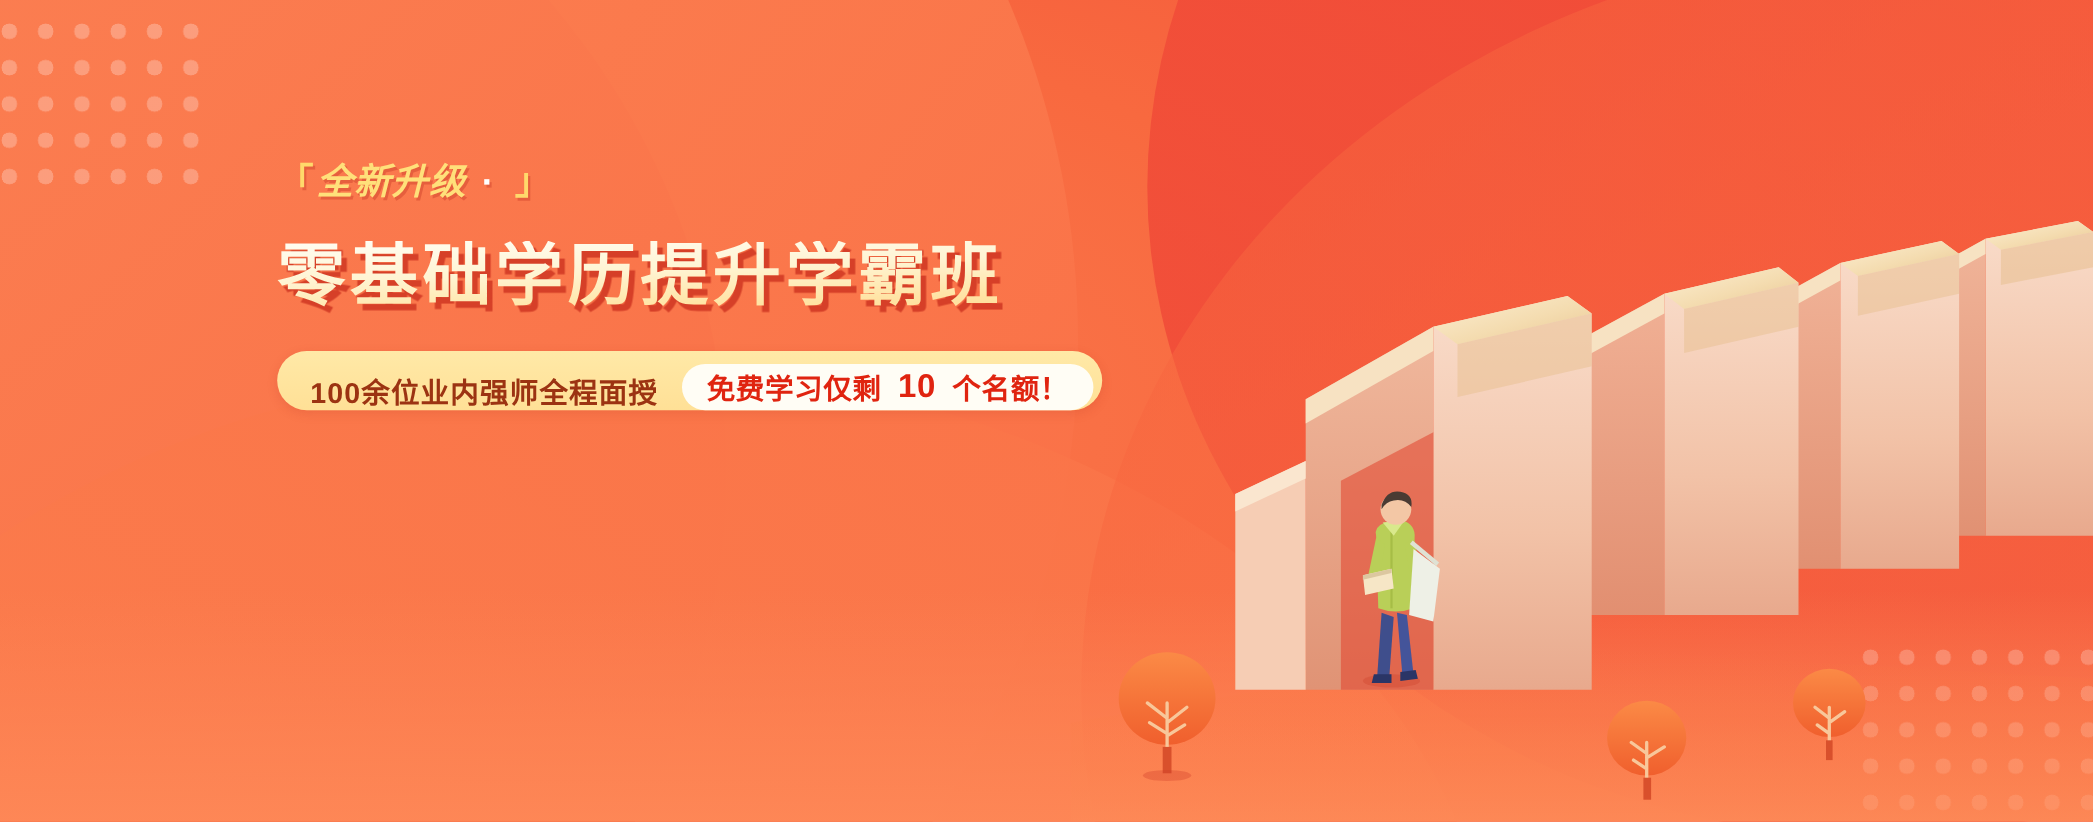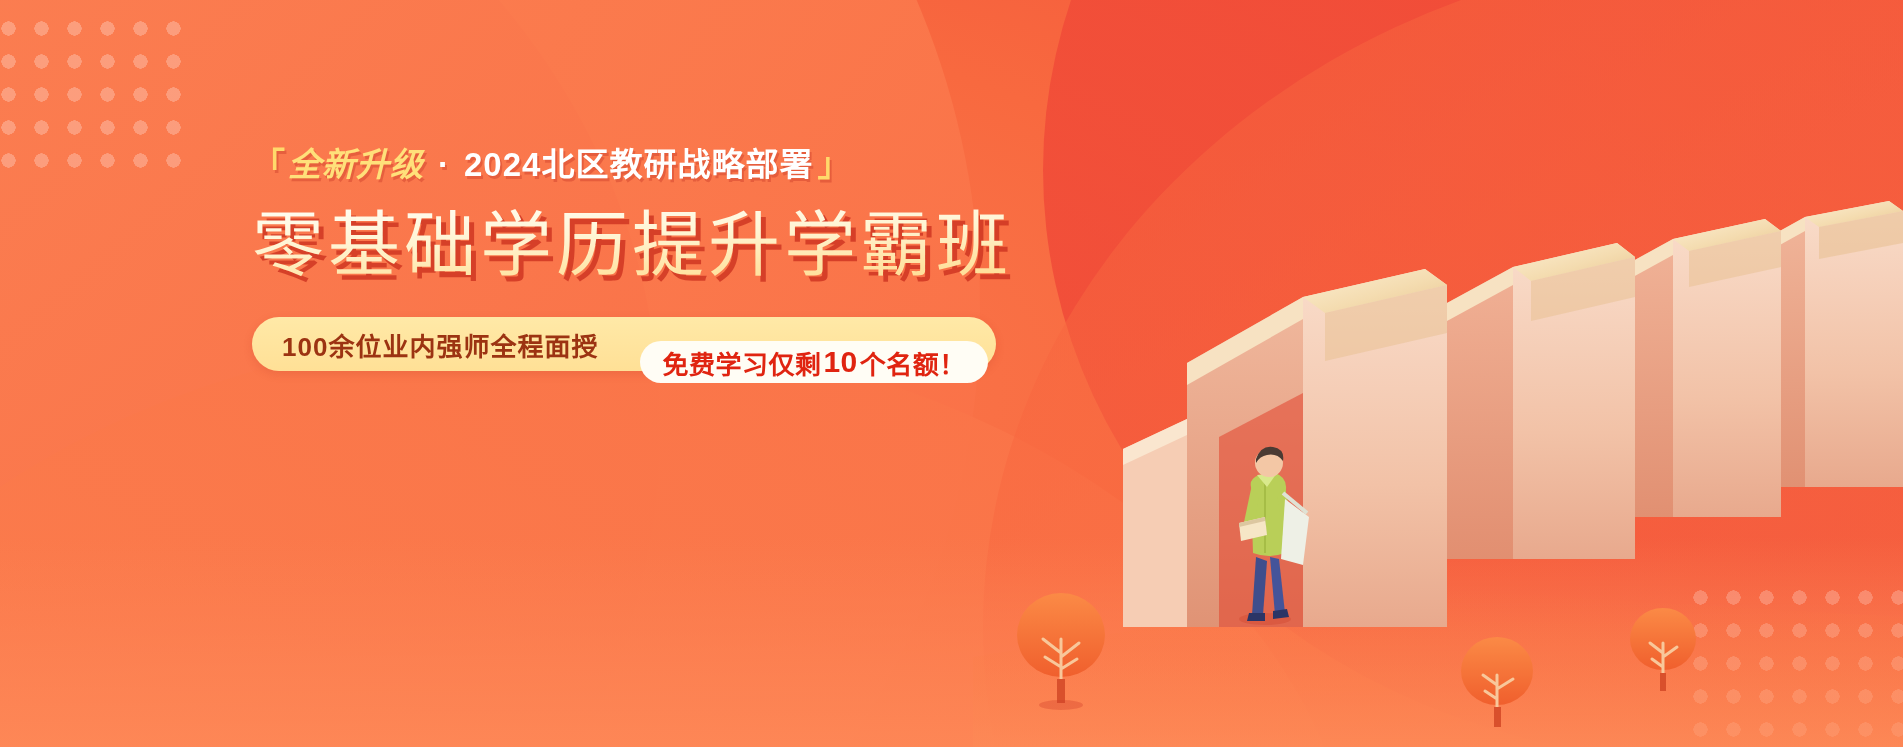--- a/index.html
+++ b/index.html
@@ -93,45 +93,44 @@
     white-space:nowrap;
     text-shadow:2px 3px 0 rgba(196,52,36,.38);
   }
   .eyebrow .brk{ color:#ffd96b; margin-right:2px; }
   .eyebrow .brk.close{ margin-right:0; margin-left:4px; }
   .eyebrow .gold{ color:#ffe07a;font-style:italic; }
   .eyebrow .dot{ color:#ffffff; margin:0 14px; }
   .eyebrow .white{ color:#ffffff; }
 
   .headline{
-    margin-top:26px;
-    font-size:72px;
-    font-weight:400;
+    margin-top:38px;
+    font-size:62px;
+    font-weight:700;
     line-height:1.06;
     letter-spacing:4px;
     white-space:nowrap;
     background:linear-gradient(178deg,#fffdf3 0%,#fff4d2 40%,#ffe5a8 72%,#ffd98d 100%);
     -webkit-background-clip:text;
     background-clip:text;
     color:transparent;
     -webkit-text-fill-color:transparent;
     filter:drop-shadow(5px 6px 0 rgba(207,54,34,.85));
   }
 
   .pillrow{
     margin-top:34px;
     display:inline-flex;
-    align-items:center;
+    align-items:flex-end;
     height:54px;
     padding:0 8px 0 30px;
     border-radius:27px;
     background:linear-gradient(180deg,#ffe9a7 0%,#ffe096 100%);
     box-shadow:0 3px 10px rgba(176,46,28,.16);
     white-space:nowrap;
-    gap:20px;
   }
   .pill-left{
     color:#9c3312;
     font-size:26px;
     font-weight:700;
     letter-spacing:1px;
     padding-right:22px;
   }
   .pill-right{
     display:inline-flex;
@@ -139,21 +138,21 @@
     height:42px;
     padding:0 22px;
     border-radius:21px;
     background:#fffdf5;
     color:#e02410;
     font-size:26px;
     font-weight:800;
     letter-spacing:0.5px;
     margin-top:36px;
   }
-  .pill-right .num{ font-size:30px; font-weight:900; padding:0 2px; }
+  .pill-right .num{ font-size:30px; font-weight:900; padding:0 15px; }
 
   
   .illus{
     position:absolute;
     right:0; bottom:0;
     width:930px; height:560px;
     pointer-events:none;
   }
   .illus svg{ display:block; width:100%; height:100%; }
 </style>
@@ -294,21 +293,20 @@
       </g>
     </svg>
   </div>
 
   <div class="copy">
 
     <div class="eyebrow">
       <span class="brk">「</span>
       <span class="gold">全新升级</span>
       <span class="dot">·</span>
-      <span class="white">2024北区教研战略部署</span>
       <span class="brk close">」</span>
     </div>
 
     <div class="headline">零基础学历提升学霸班</div>
 
     <div class="pillrow">
       <span class="pill-left">100余位业内强师全程面授</span>
       <span class="pill-right">
         <span>免费学习仅剩</span>
           <span class="num">10</span>

